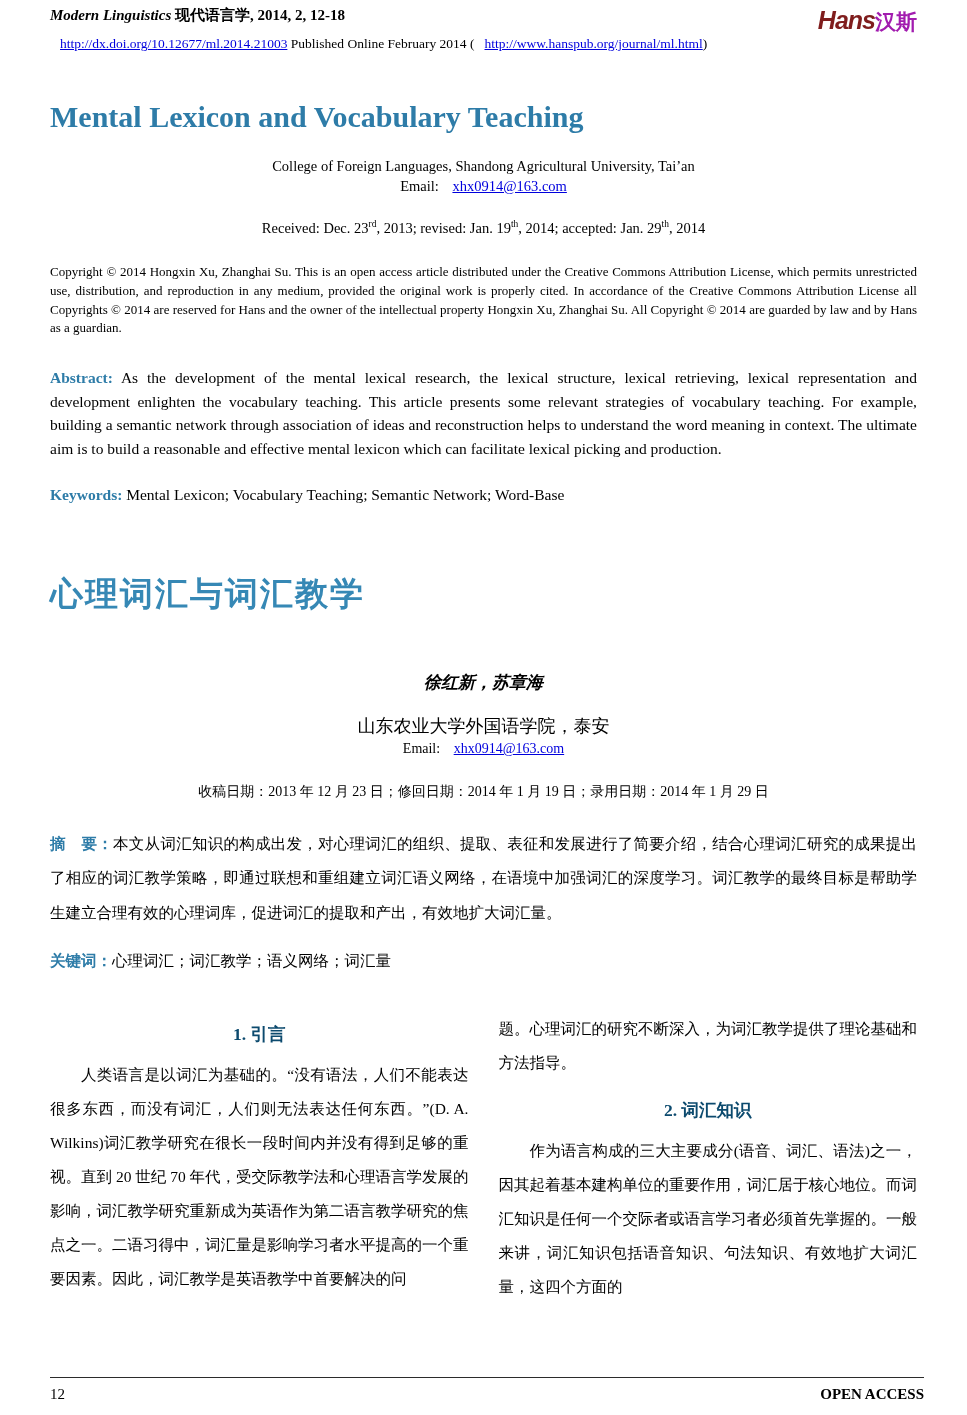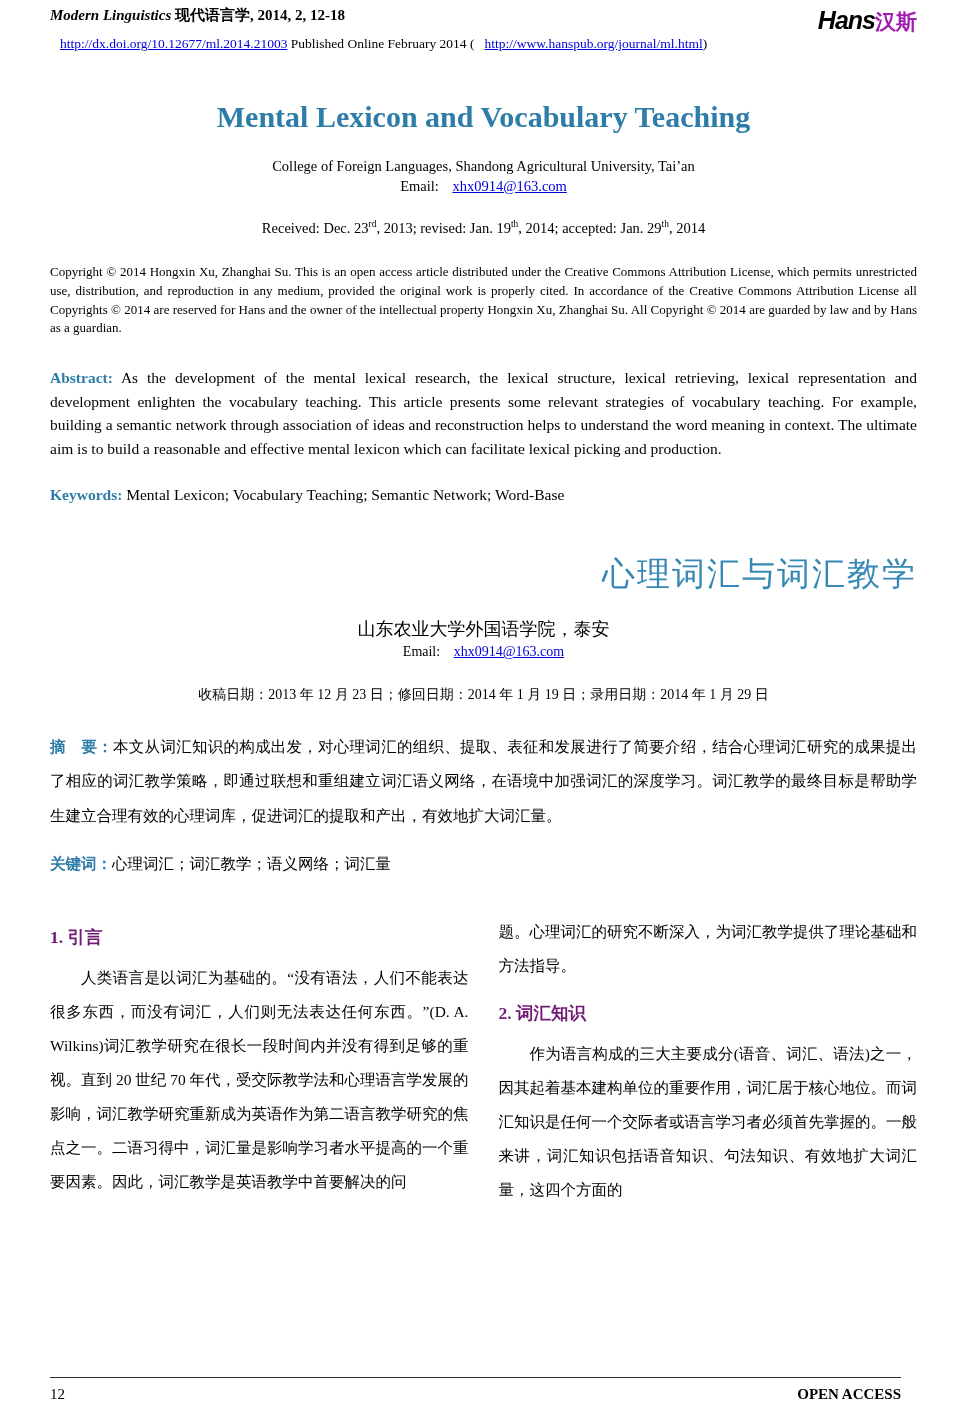--- a/index.html
+++ b/index.html
@@ -19,39 +19,39 @@
   .hdr-row1 {
     display: flex;
     justify-content: space-between;
     align-items: flex-start;
     font-size: 15px;
     font-weight: bold;
   }
   .journal-name-it { font-style: italic; font-weight: bold; }
   .logo { white-space: nowrap; line-height: 1; margin-top: 2px; }
   .logo-hans {
-    color: #000000;
+    color: #7f1d1d;
     font-style: italic;
     font-weight: bold;
     font-size: 25px;
     font-family: "Liberation Sans", "DejaVu Sans", sans-serif;
     letter-spacing: -1px;
   }
   .logo-cn {
     color: #a21caf;
     font-weight: bold;
     font-size: 21px;
     font-family: "Liberation Sans", "DejaVu Sans", sans-serif;
   }
   .hdr-row2 { font-size: 13.5px; margin-top: 3px; }
   a.lnk { color: #0000dd; text-decoration: underline; cursor: pointer; margin-left: 10px; }
   
   .title-en {
     margin-top: 48px;
-    text-align: center;
+    text-align: left;
     font-size: 30px;
     font-weight: bold;
     color: #2e7ca8;
   }
   .authors-en { margin-top: 52px; text-align: center; font-size: 17px; font-weight: bold; }
   .affil { margin-top: 24px; text-align: center; font-size: 14.5px; }
   .email-line { text-align: center; font-size: 14.5px; margin-top: 3px; }
   .received { margin-top: 24px; text-align: center; font-size: 14.5px; }
   .copyright {
     margin-top: 26px;
@@ -62,24 +62,24 @@
   .abstract-en {
     margin-top: 28px;
     font-size: 15.5px;
     line-height: 1.52;
     text-align: justify;
   }
   .lbl-teal { color: #2e7ca8; font-weight: bold; }
   .keywords-en { margin-top: 26px; font-size: 15.5px; }
   
   .title-cn {
-    margin-top: 48px;
-    text-align: right;
+    margin-top: 68px;
+    text-align: left;
     font-size: 33px;
-    font-weight: 400;
+    font-weight: 700;
     color: #3688b5;
     letter-spacing: 2px;
   }
   .authors-cn { margin-top: 54px; text-align: center; font-size: 17px; font-weight: bold; font-style: italic; }
   .affil-cn { margin-top: 20px; text-align: center; font-size: 18px; }
   .received-cn { margin-top: 26px; text-align: center; font-size: 14px; }
   .abstract-cn {
     margin-top: 26px;
     font-size: 15.5px;
     line-height: 2.2;
@@ -87,36 +87,37 @@
   }
   .keywords-cn { margin-top: 14px; font-size: 15.5px; line-height: 2.2; }
   
   .columns {
     margin-top: 34px;
     display: flex;
     gap: 30px;
   }
   .col { flex: 1 1 0; min-width: 0; }
   .sec-heading {
-    color: #701a75;
+    color: #0c4a6e;
     font-weight: bold;
     font-size: 17.5px;
     margin: 10px 0 12px 0;
+    text-align: center;
   }
   .body-par {
     font-size: 15.5px;
     line-height: 2.2;
     text-align: justify;
   }
   .indent2 { text-indent: 2em; }
   
   .footer {
     position: absolute;
     left: 40px;
-    right: 56px;
+    right: 33px;
     bottom: 12px;
     border-top: 1px solid #2b2b2b;
     padding-top: 8px;
     display: flex;
     justify-content: space-between;
     align-items: baseline;
     font-size: 15px;
   }
   .open-access { font-weight: bold; }
   sup { font-size: 0.65em; }
@@ -155,20 +156,21 @@
   <p class="abstract-en">
     <span class="lbl-teal">Abstract:</span><span> As the development of the mental lexical research, the lexical structure, lexical retrieving, lexical representation and development enlighten the vocabulary teaching. This article presents some relevant strategies of vocabulary teaching. For example, building a semantic network through association of ideas and reconstruction helps to understand the word meaning in context. The ultimate aim is to build a reasonable and effective mental lexicon which can facilitate lexical picking and production.</span>
   </p>
 
   <p class="keywords-en">
     <span class="lbl-teal">Keywords:</span><span> Mental Lexicon; Vocabulary Teaching; Semantic Network; Word-Base</span>
   </p>
 
   <h2 class="title-cn">心理词汇与词汇教学</h2>
 
+  <div class="authors-cn">徐红新，苏章海</div>
 
   <div class="affil-cn">山东农业大学外国语学院，泰安</div>
   <div class="email-line" style="font-size:14px;">
     <span>Email: </span><a class="lnk">xhx0914@163.com</a>
   </div>
 
   <div class="received-cn">收稿日期：2013 年 12 月 23 日；修回日期：2014 年 1 月 19 日；录用日期：2014 年 1 月 29 日</div>
 
   <p class="abstract-cn">
     <span class="lbl-teal">摘　要：</span><span>本文从词汇知识的构成出发，对心理词汇的组织、提取、表征和发展进行了简要介绍，结合心理词汇研究的成果提出了相应的词汇教学策略，即通过联想和重组建立词汇语义网络，在语境中加强词汇的深度学习。词汇教学的最终目标是帮助学生建立合理有效的心理词库，促进词汇的提取和产出，有效地扩大词汇量。</span>

